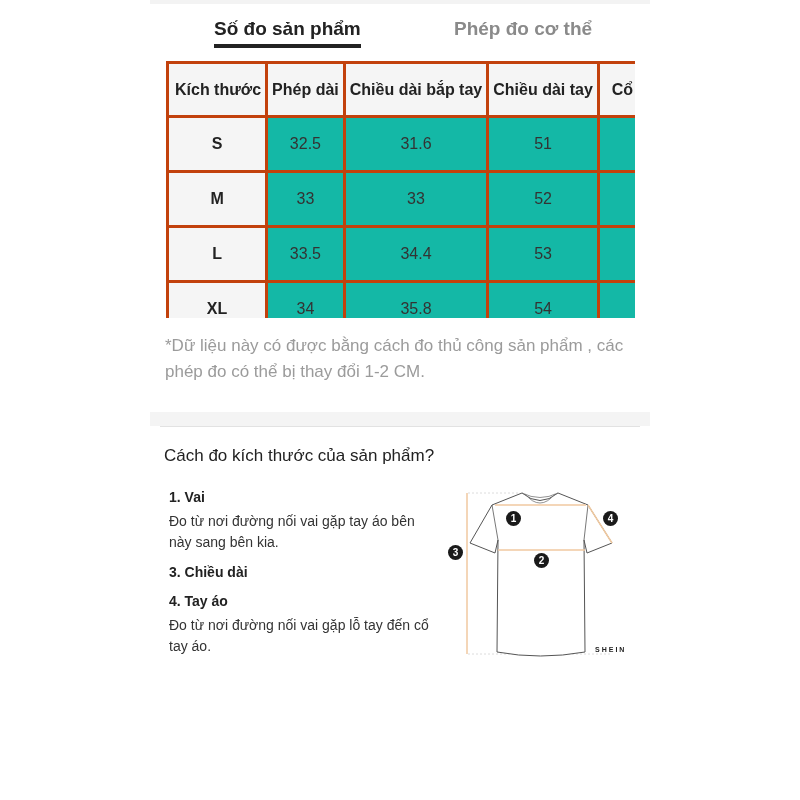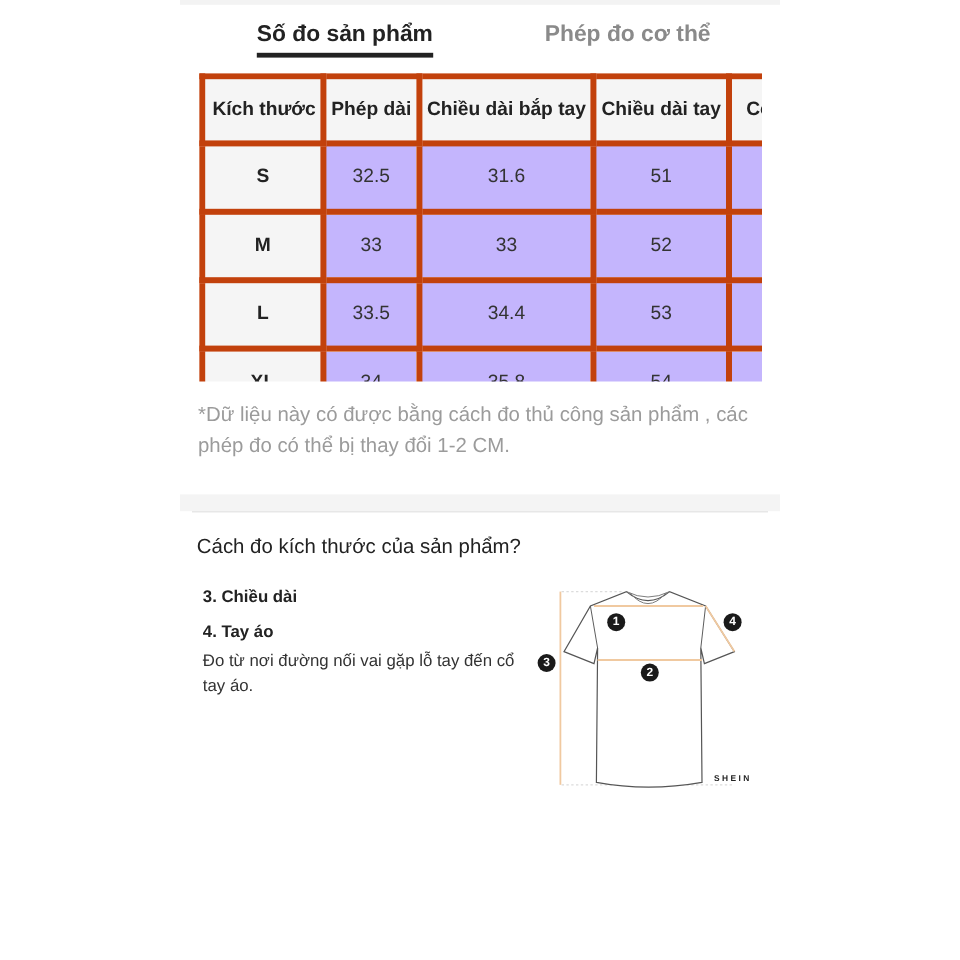--- a/index.html
+++ b/index.html
@@ -10,23 +10,23 @@
 
   
   .tabs { position:absolute; top:14px; left:150px; width:500px; height:36px; }
   .tab { position:absolute; top:4px; font-size:19px; font-weight:bold; cursor:pointer; white-space:nowrap; }
   .tab-active { left:64px; color:#222; padding-bottom:4px; border-bottom:4px solid #222; }
   .tab-inactive { left:304px; color:#8a8a8a; }
 
   
   .table-wrap { position:absolute; left:166px; top:61px; width:469px; height:257px; overflow:hidden; }
   table { border-collapse:collapse; table-layout:fixed; }
-  th, td { border:5px solid #c2410c; text-align:center; white-space:nowrap; overflow:hidden; }
+  th, td { border:3px solid #c2410c; text-align:center; white-space:nowrap; overflow:hidden; }
   th { background:#f5f5f5; height:51px; font-size:16px; font-weight:bold; color:#222; padding:0 4px; }
-  td { height:50px; font-size:16px; color:#333; background:#c4b5fd; }
+  td { height:50px; font-size:16px; color:#333; background:#14b8a6; }
   td.size { background:#f5f5f5; font-weight:bold; color:#222; }
   th.first { text-align:left; padding-left:6px; }
   .c0 { width:93px; } .c1 { width:93px; } .c2 { width:141px; } .c3 { width:110px; } .c4 { width:60px; }
   th.c4 { text-align:left; padding-left:12px; }
 
   .note { position:absolute; left:165px; top:333px; width:470px; font-size:17px; line-height:26px; color:#9b9b9b; }
 
   .gap-band { position:absolute; left:150px; top:412px; width:500px; height:14px; background:#f4f4f4; }
   .gap-line { position:absolute; left:160px; top:426px; width:480px; height:1px; background:#e2e2e2; }
 
@@ -99,20 +99,24 @@
 
 <div class="note">*Dữ liệu này có được bằng cách đo thủ công sản phẩm , các phép đo có thể bị thay đổi 1-2 CM.</div>
 
 <div class="gap-band"></div>
 <div class="gap-line"></div>
 
 <div class="how-title">Cách đo kích thước của sản phẩm?</div>
 
 <div class="steps">
   <div class="step">
+    <div class="step-title">1. Vai</div>
+    <div class="step-desc">Đo từ nơi đường nối vai gặp tay áo bên này sang bên kia.</div>
+  </div>
+  <div class="step">
     <div class="step-title">3. Chiều dài</div>
   </div>
   <div class="step">
     <div class="step-title">4. Tay áo</div>
     <div class="step-desc">Đo từ nơi đường nối vai gặp lỗ tay đến cổ tay áo.</div>
   </div>
 </div>
 
 <div class="diagram">
   <svg width="200" height="180" viewBox="0 0 200 180">

